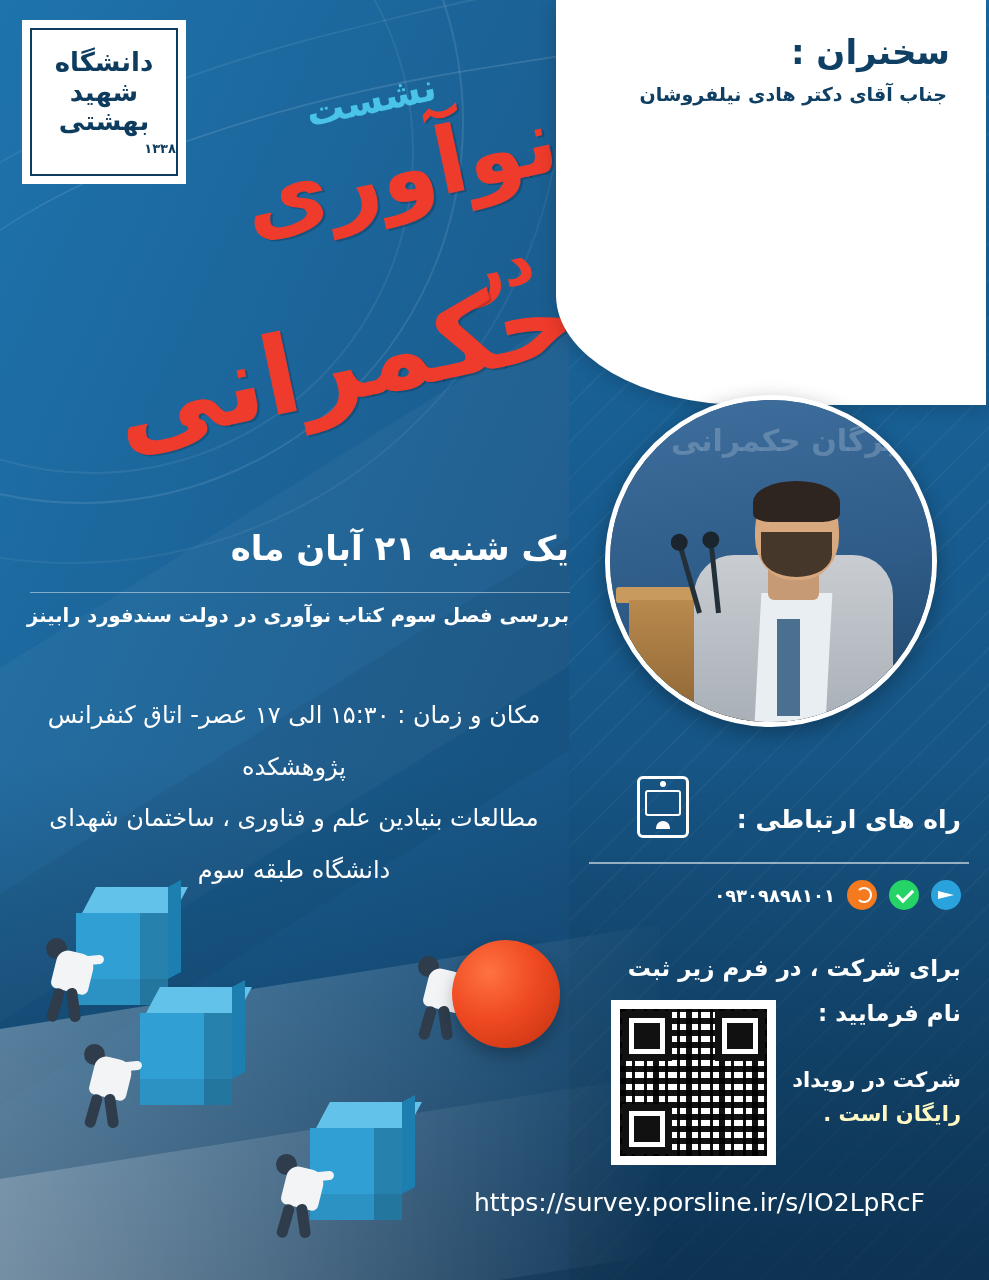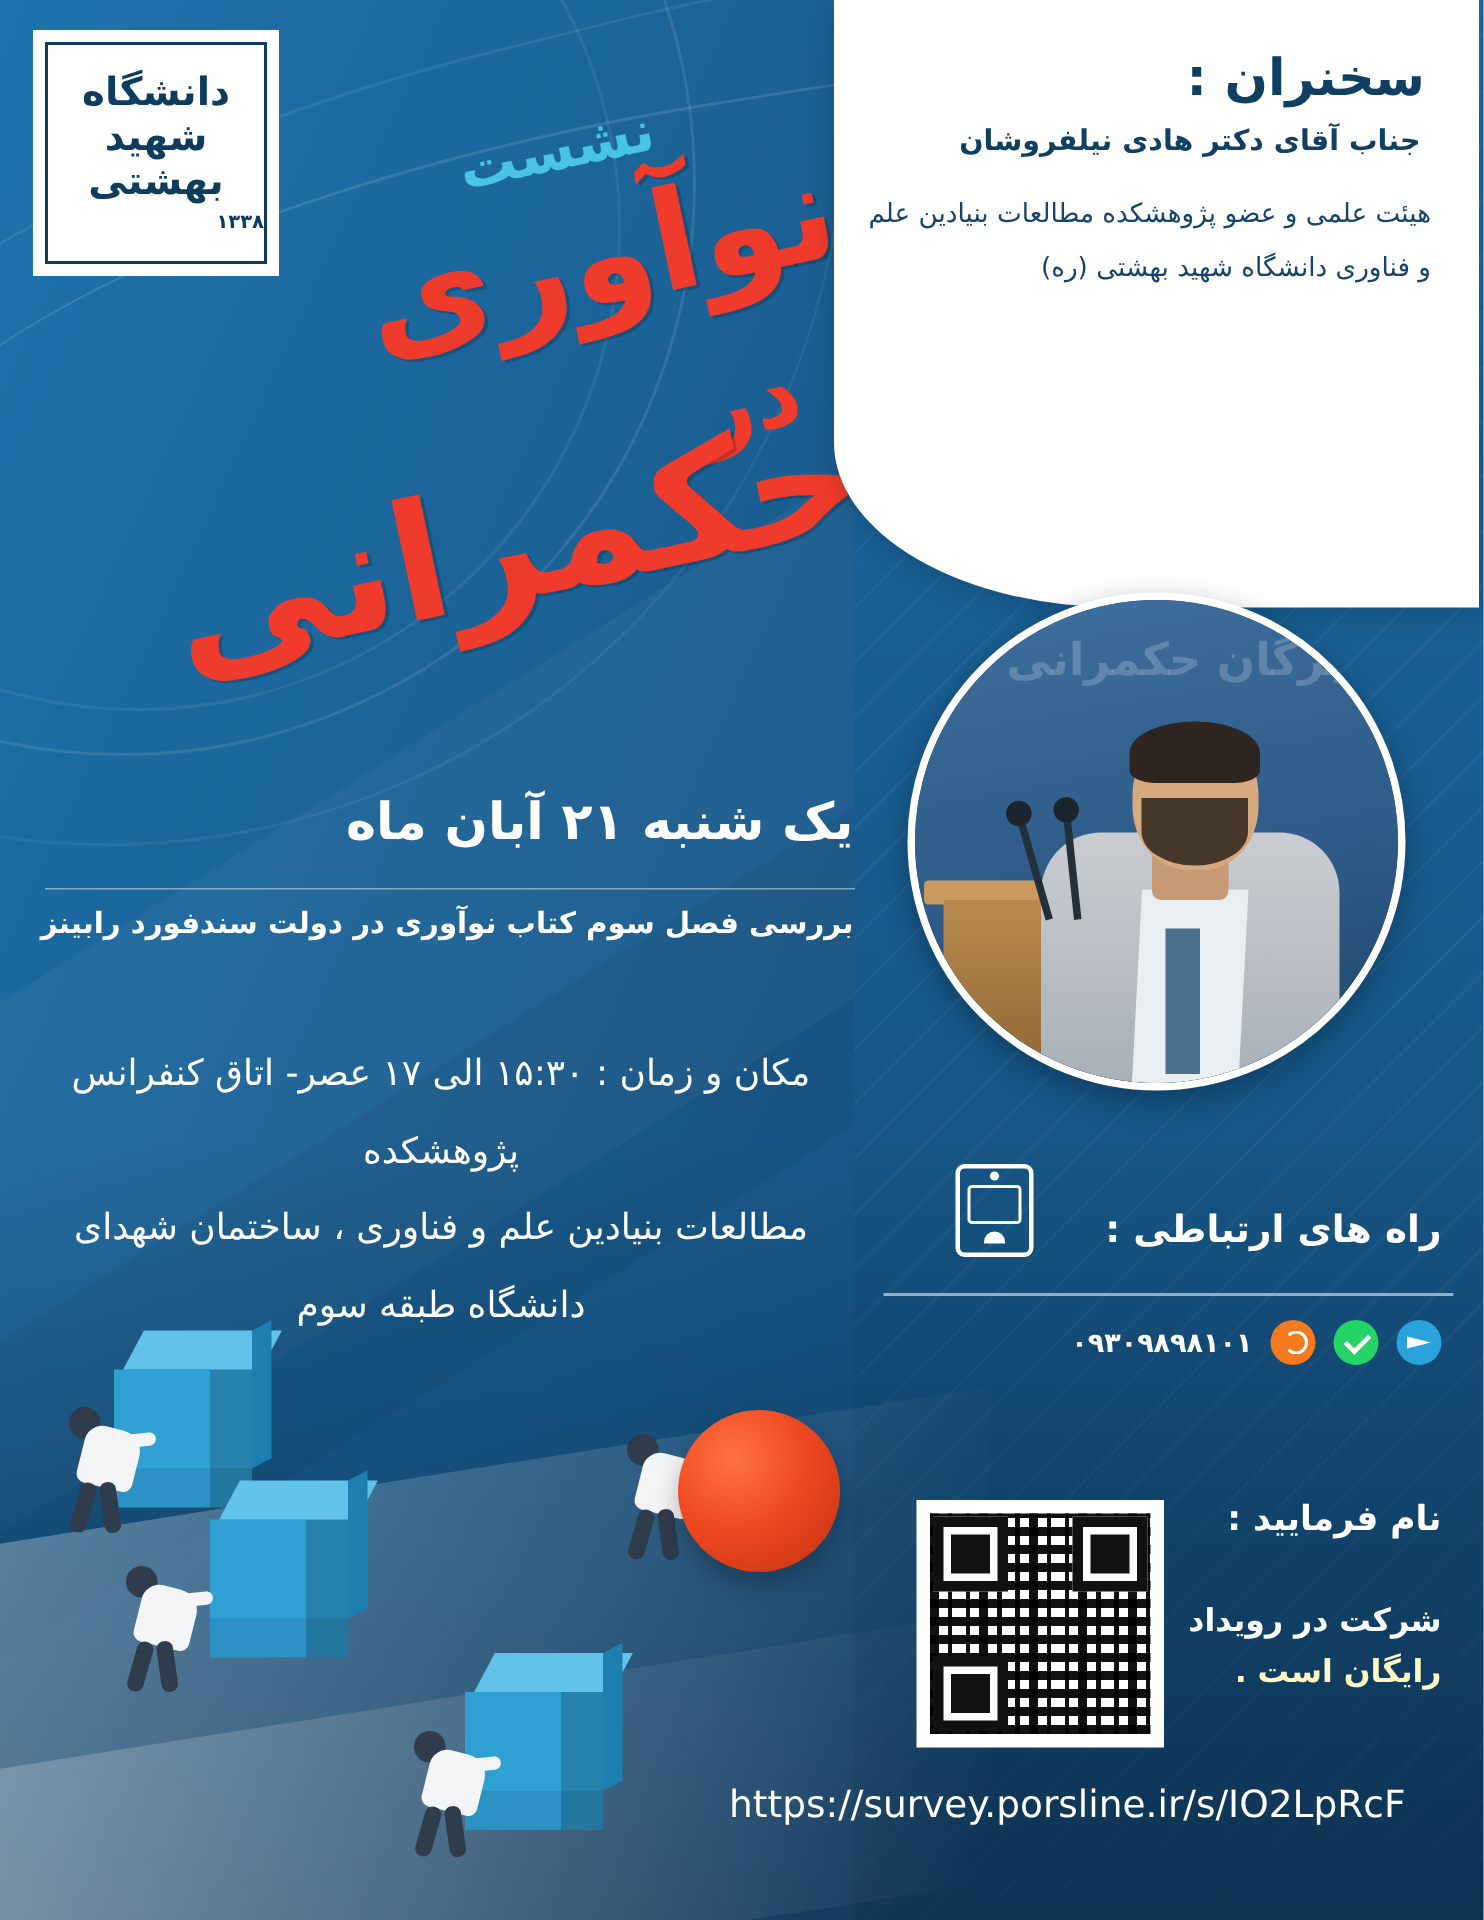--- a/index.html
+++ b/index.html
@@ -551,21 +551,21 @@
     content: "";
     position: absolute;
     inset: 5px;
     background: #111;
   }
   .qr .eye-tl { left: 2px; top: 2px; }
   .qr .eye-tr { right: 2px; top: 2px; }
   .qr .eye-bl { left: 2px; bottom: 2px; }
   .url {
     position: absolute;
-    right: 52px;
+    right: 64px;
     top: 1188px;
     color: #ffffff;
     font-size: 25px;
     direction: ltr;
     font-family: "DejaVu Sans", "Liberation Sans", sans-serif;
   }
 
   
   .illus { position: absolute; left: 0; bottom: 0; width: 620px; height: 400px; }
   .road {
@@ -722,21 +722,20 @@
 
   <div class="pretitle">نشست</div>
   <div class="title-1">نوآوری</div>
   <div class="title-2">در</div>
   <div class="title-3">حکمرانی</div>
 
   <div class="white-card">
     <div class="white-card-inner">
       <div class="speaker-label">سخنران :</div>
       <div class="speaker-name">جناب آقای دکتر هادی نیلفروشان</div>
-      <div class="speaker-affil">هیئت علمی و عضو پژوهشکده مطالعات بنیادین علم و فناوری دانشگاه شهید بهشتی (ره)</div>
     </div>
   </div>
 
   <div class="portrait">
     <div class="backdrop"></div>
     <div class="backdrop-text">خبرگان حکمرانی</div>
     <div class="flower"></div>
     <div class="podium-top"></div>
     <div class="podium"></div>
     <div class="body"></div>
@@ -767,20 +766,21 @@
   </div>
   <div class="contact-rule"></div>
 
   <div class="phone-row">
     <span class="phone-number">۰۹۳۰۹۸۹۸۱۰۱</span>
     <span class="msg-icon icon-eitaa"></span>
     <span class="msg-icon icon-whatsapp"></span>
     <span class="msg-icon icon-telegram"></span>
   </div>
 
+  <div class="register-1">برای شرکت ، در فرم زیر ثبت</div>
   <div class="register-2">نام فرمایید :</div>
   <div class="free-1">شرکت در رویداد</div>
   <div class="free-2">رایگان است .</div>
 
   <div class="qr">
     <div class="qr-grid">
       <span class="eye eye-tl"></span>
       <span class="eye eye-tr"></span>
       <span class="eye eye-bl"></span>
     </div>

